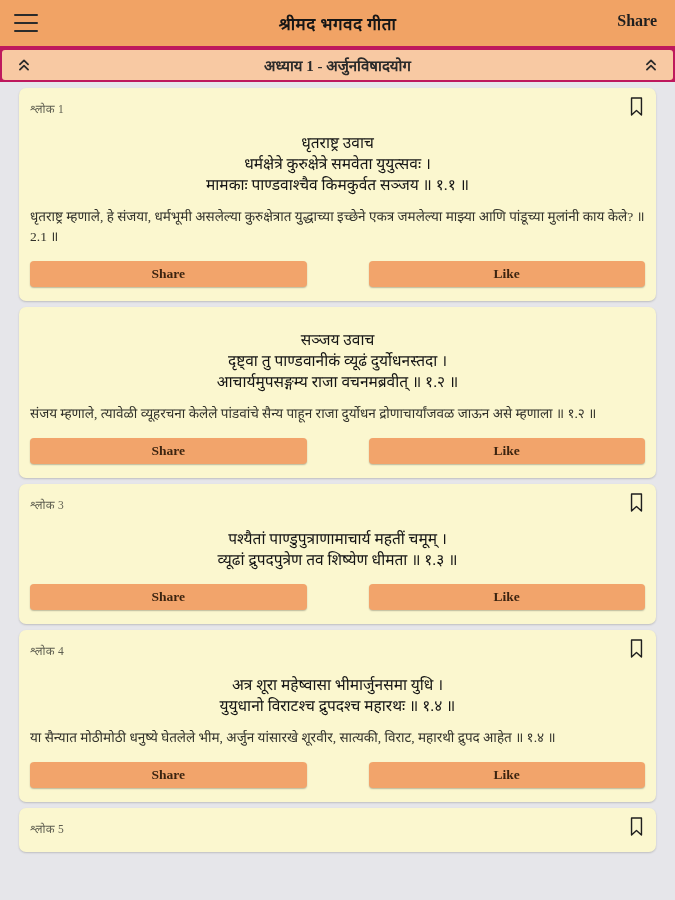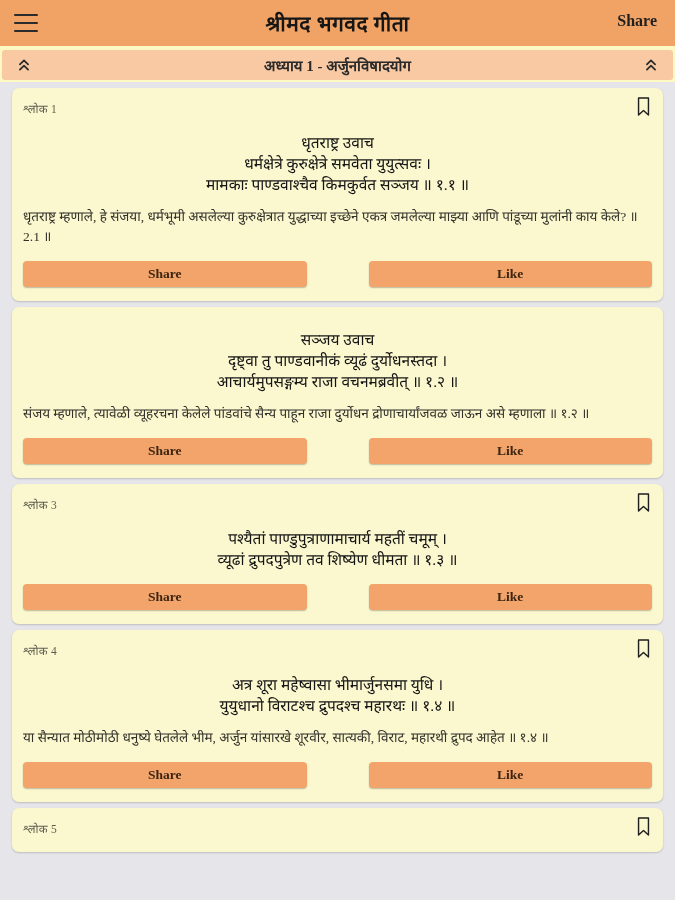--- a/index.html
+++ b/index.html
@@ -22,38 +22,38 @@
     position: absolute;
     left: 13px; top: 11px;
     width: 26px; height: 24px;
     display: flex; flex-direction: column; justify-content: space-between;
     padding: 3px 1px;
     cursor: pointer;
     background: none; border: none;
   }
   .menu-btn span { display: block; height: 2.4px; background: #2b2b2b; border-radius: 1px; }
   .header-title {
-    font-size: 21px;
+    font-size: 17px;
     font-weight: bold;
     color: #161616;
     letter-spacing: 0.5px;
   }
   .header-share {
     position: absolute;
     right: 18px; top: 12px;
     font-size: 16px;
     font-weight: bold;
     color: #1f1f1f;
     background: none; border: none;
     font-family: inherit;
     cursor: pointer;
   }
 
   
-  .chapter-wrap { background: #fef9c3; padding: 4px 2px 2px 2px; }
+  .chapter-wrap { background: #be185d; padding: 4px 2px 2px 2px; }
   .chapter-bar {
     height: 30px;
     background: #f8c9a3;
     border-radius: 3px;
     display: flex;
     align-items: center;
     justify-content: space-between;
     padding: 0 13px;
   }
   .chapter-title {
@@ -63,21 +63,21 @@
   }
   .collapse-btn {
     background: none; border: none; cursor: pointer;
     width: 18px; height: 18px; padding: 0;
     display: flex; align-items: center; justify-content: center;
   }
   .collapse-btn svg { width: 14px; height: 14px; }
 
   
   .card {
-    margin: 6px 12px;
+    margin: 6px 19px;
     background: #fbf7cf;
     border-radius: 7px;
     padding: 8px 11px 14px 11px;
     box-shadow: 0 1px 2px rgba(0,0,0,0.18);
   }
   .card-top {
     display: flex;
     justify-content: space-between;
     align-items: flex-start;
     height: 22px;

